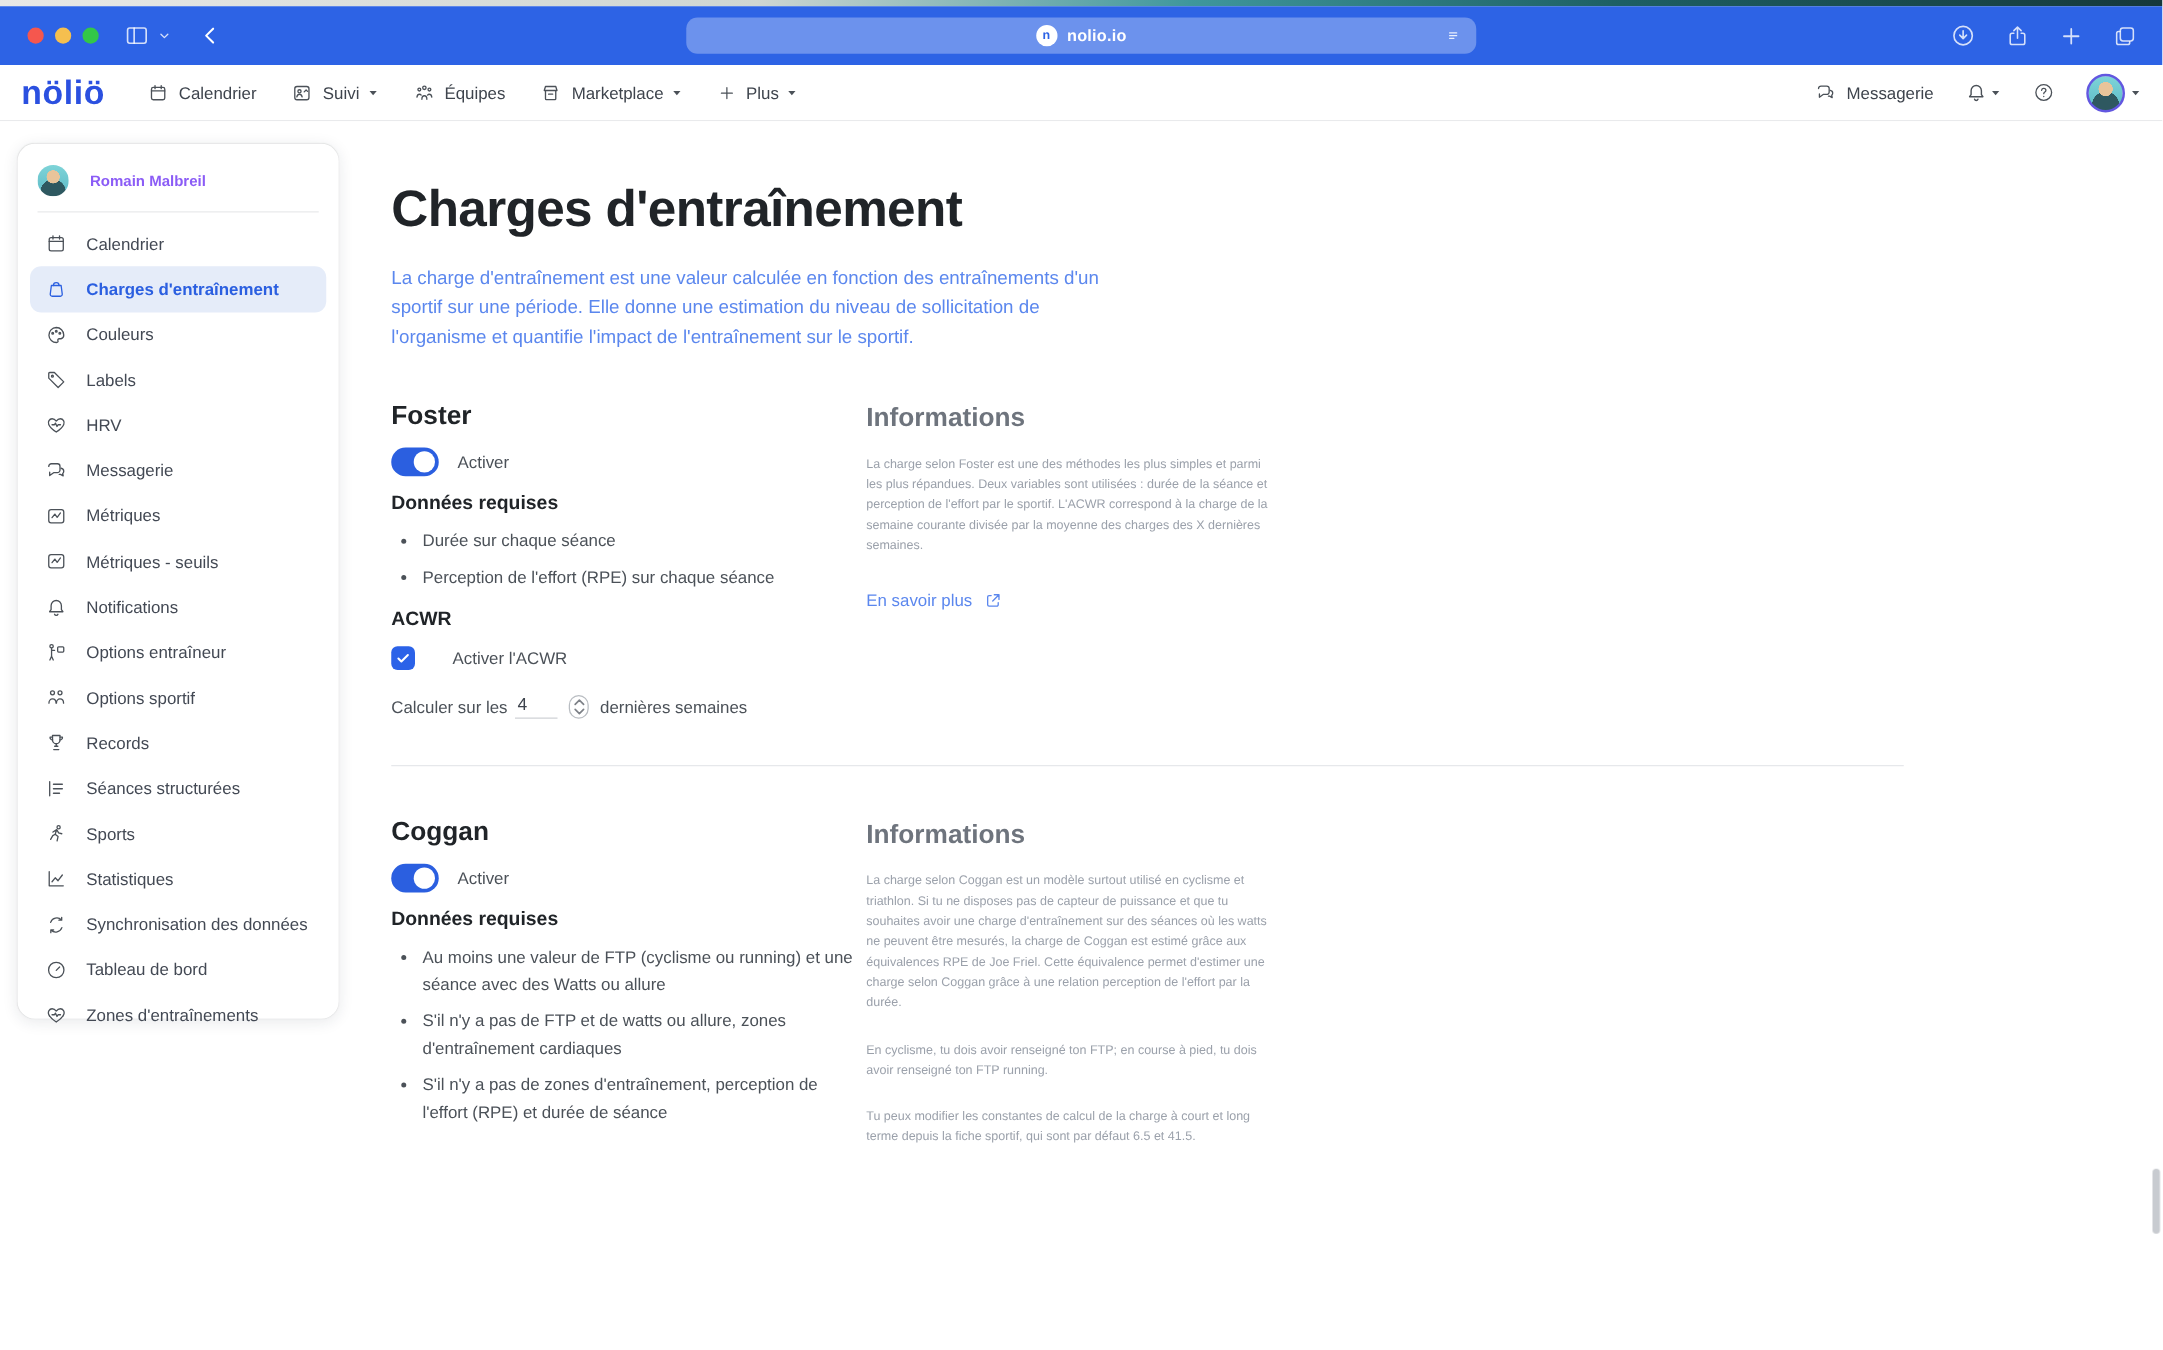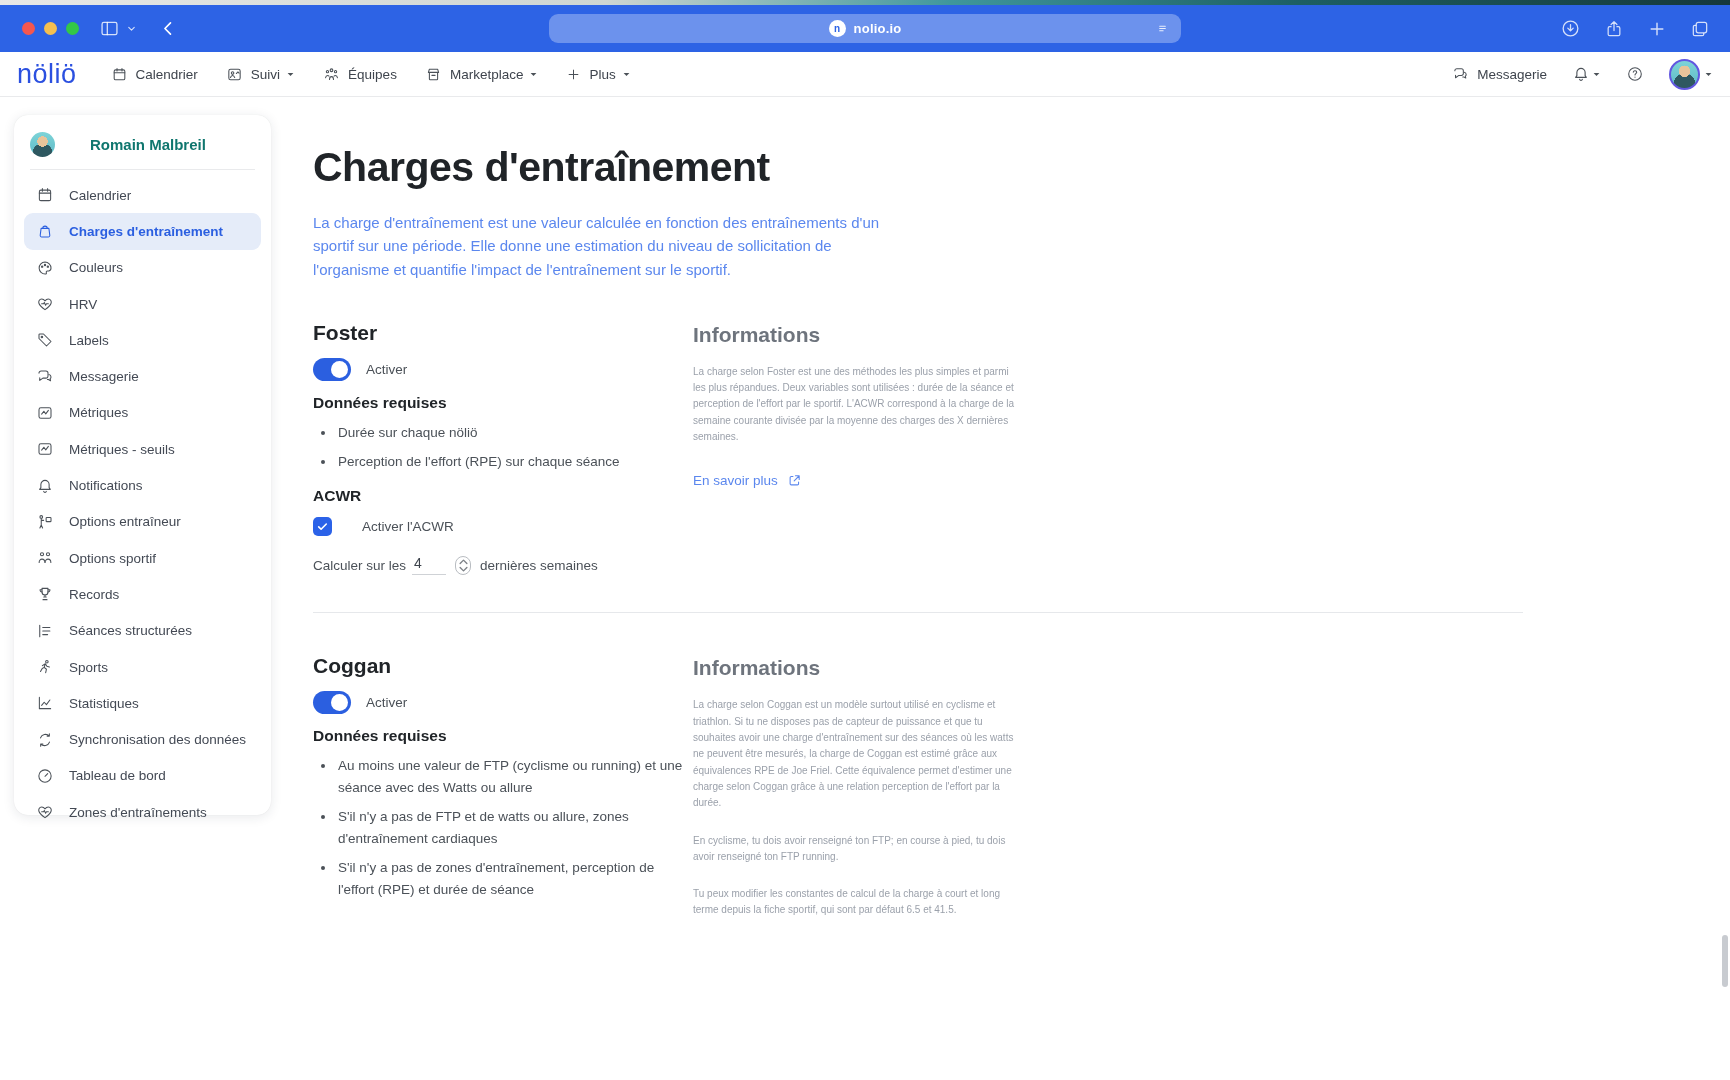--- a/index.html
+++ b/index.html
@@ -22,39 +22,39 @@
     display:flex; align-items:center; justify-content:center; gap:8px; color:#fff; }
   .favicon { width:17px; height:17px; border-radius:50%; background:#fff; display:flex;
     align-items:center; justify-content:center; font-size:10px; font-weight:700; color:#2d63e5; }
   .urltext { font-size:13px; font-weight:600; letter-spacing:.2px; }
   .reader-ic { position:absolute; right:11px; top:7px; color:rgba(255,255,255,.85); }
   .chrome-right { position:absolute; right:20px; display:flex; gap:23px; align-items:center; color:rgba(255,255,255,.92); }
 
   
   .navbar { height:45px; background:#fff; border-bottom:1px solid #e9eaec;
     display:flex; align-items:center; padding:0 17px; }
-  .logo { font-size:27px; font-weight:400; color:#2b50e0; letter-spacing:.5px; margin-right:34px; line-height:1; }
+  .logo { font-size:27px; font-weight:700; color:#2b50e0; letter-spacing:.5px; margin-right:34px; line-height:1; }
   .nav-item { display:flex; align-items:center; gap:8px; margin-right:28px;
     font-size:13.5px; color:#3e444d; cursor:pointer; }
   .nav-item svg { color:#4b5158; }
   .tri { color:#3e444d; margin-left:-2px; }
   .nav-right { margin-left:auto; display:flex; align-items:center; gap:25px; }
   .avatar { width:31px; height:31px; border-radius:50%; border:2px solid #6257e0; overflow:hidden;
     background:radial-gradient(circle at 50% 38%, #e8c49a 0 26%, transparent 27%),
                radial-gradient(circle at 50% 86%, #2e5860 0 40%, transparent 41%),
                linear-gradient(#7ed4d8,#5cb9c6); }
   .avatar.small { width:25px; height:25px; border:none; }
 
   
   .app { position:relative; height:982px; background:#fff; }
   .sidebar-card { position:absolute; left:14px; top:18px; width:257px; height:700px;
     background:#fff; border-radius:14px;
     box-shadow:0 2px 12px rgba(25,35,60,.10), 0 0 1px rgba(0,0,0,.10); }
   .user-row { display:flex; align-items:center; gap:17px; padding:17px 16px 9px 16px; }
-  .user-name { font-size:15px; font-weight:700; color:#0f766e;margin-left:18px; }
+  .user-name { font-size:12px; font-weight:700; color:#8b5cf6; }
   .sb-divider { height:1px; background:#e9eaec; margin:3px 16px 5px; }
   .sb-items { padding:2px 10px; }
   .sb-item { height:36.3px; display:flex; align-items:center; gap:15px; padding:0 12px;
     border-radius:9px; font-size:13.5px; color:#434954; cursor:pointer; }
   .sb-item svg { color:#4b5158; flex:none; }
   .sb-item.active { background:#e5ecf9; color:#2b5fe0; font-weight:600; }
   .sb-item.active svg { color:#2b5fe0; }
 
   .main { padding:47px 207px 0 313px; }
   .page-title { font-size:41px; font-weight:800; color:#202428; letter-spacing:-.5px; margin-bottom:20px; }
@@ -371,29 +371,29 @@
         <span>Charges d'entraînement</span>
       </div>
       <div class="sb-item">
         <svg width="18" height="18" viewBox="0 0 24 24" fill="none" stroke="currentColor" stroke-width="1.4" stroke-linecap="round">
             <use href="#s-palette"></use>
           </svg>
         <span>Couleurs</span>
       </div>
       <div class="sb-item">
         <svg width="18" height="18" viewBox="0 0 24 24" fill="none" stroke="currentColor" stroke-width="1.4" stroke-linecap="round" stroke-linejoin="round">
+            <use href="#s-tag"></use>
+          </svg>
+        <span>Labels</span>
+      </div>
+      <div class="sb-item">
+        <svg width="18" height="18" viewBox="0 0 24 24" fill="none" stroke="currentColor" stroke-width="1.4" stroke-linecap="round" stroke-linejoin="round">
             <use href="#s-heartpulse"></use>
           </svg>
         <span>HRV</span>
-      </div>
-      <div class="sb-item">
-        <svg width="18" height="18" viewBox="0 0 24 24" fill="none" stroke="currentColor" stroke-width="1.4" stroke-linecap="round" stroke-linejoin="round">
-            <use href="#s-tag"></use>
-          </svg>
-        <span>Labels</span>
       </div>
       <div class="sb-item">
         <svg width="18" height="18" viewBox="0 0 24 24" fill="none" stroke="currentColor" stroke-width="1.4" stroke-linecap="round" stroke-linejoin="round">
             <use href="#s-chat"></use>
           </svg>
         <span>Messagerie</span>
       </div>
       <div class="sb-item">
         <svg width="18" height="18" viewBox="0 0 24 24" fill="none" stroke="currentColor" stroke-width="1.4" stroke-linecap="round" stroke-linejoin="round">
             <use href="#s-metric"></use>
@@ -477,21 +477,21 @@
       <div>
         <h2 class="sec-title">Foster</h2>
         <div class="toggle-row">
           <span class="toggle">
               <span class="knob"></span>
             </span>
           <span class="small-label">Activer</span>
         </div>
         <h3 class="sub-title">Données requises</h3>
         <ul class="bullets">
-          <li>Durée sur chaque nöliö</li>
+          <li>Durée sur chaque séance</li>
           <li>Perception de l'effort (RPE) sur chaque séance</li>
         </ul>
         <h3 class="sub-title acwr-title">ACWR</h3>
         <div class="check-row">
           <span class="checkbox">
             <svg width="13" height="13" viewBox="0 0 24 24" fill="none" stroke="#fff" stroke-width="3" stroke-linecap="round" stroke-linejoin="round">
                 <use href="#s-check"></use>
               </svg>
           </span>
           <span class="small-label">Activer l'ACWR</span>

